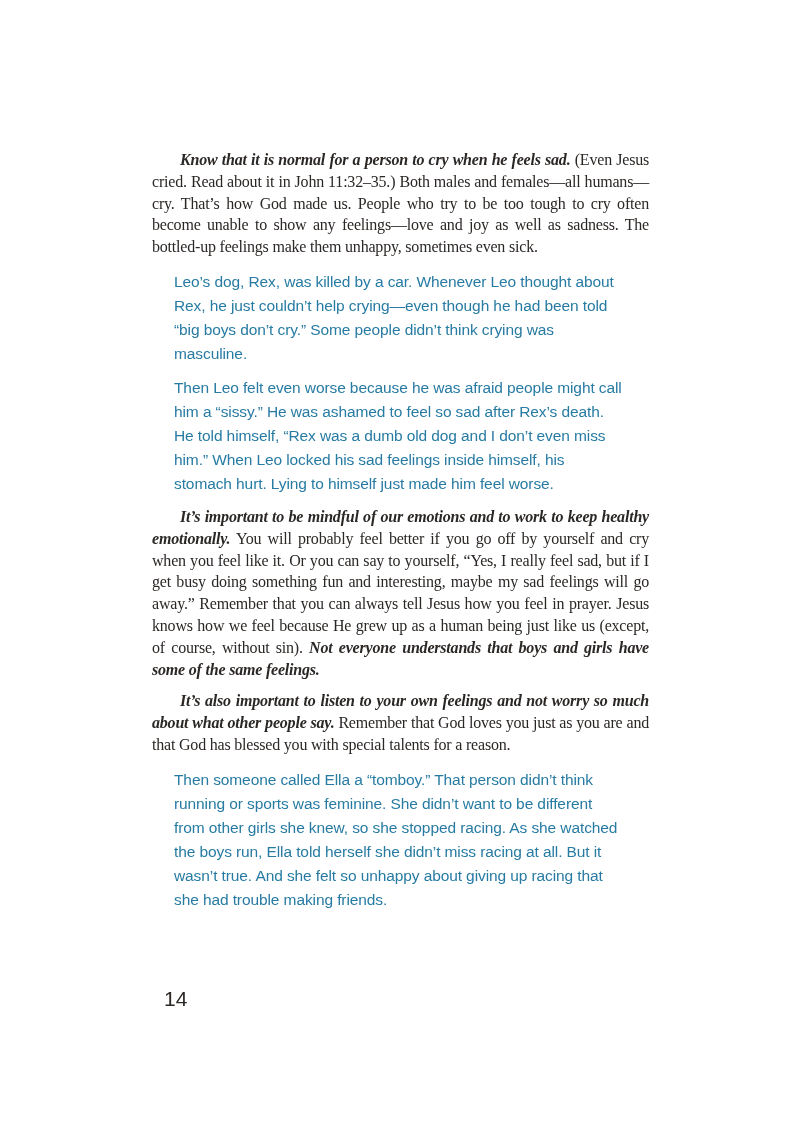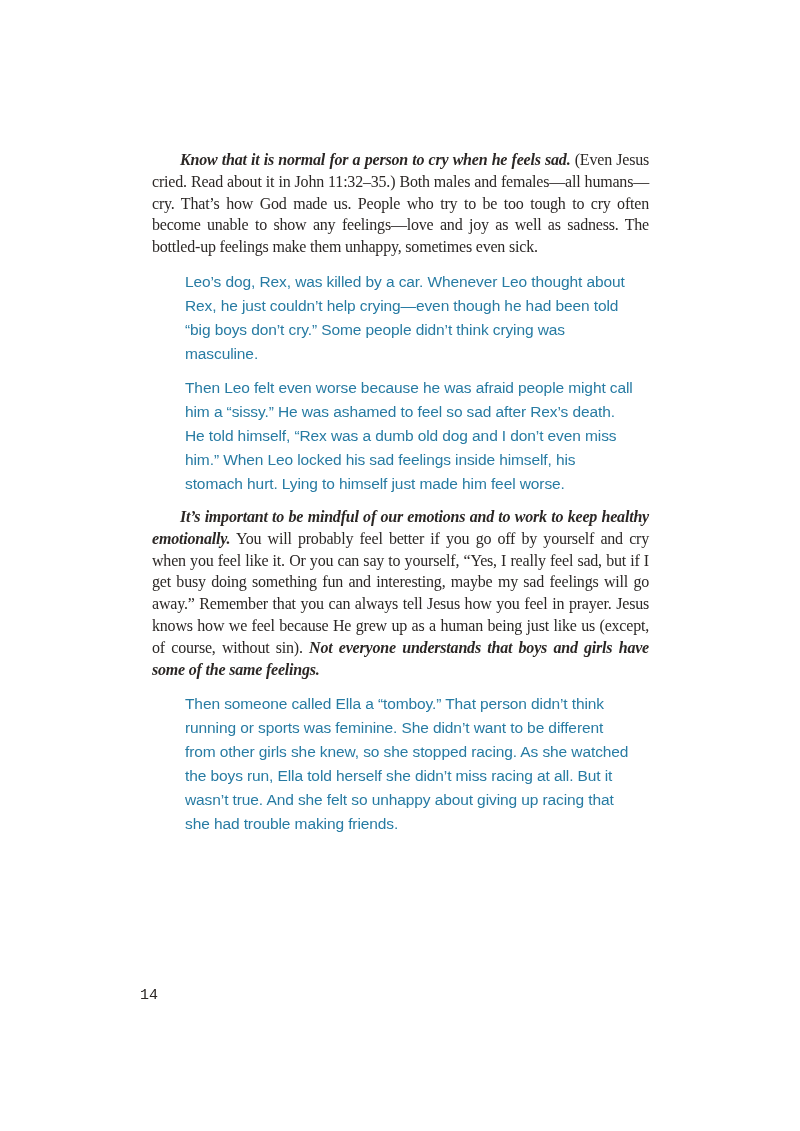--- a/index.html
+++ b/index.html
@@ -39,49 +39,50 @@
   p.teaching .tail {
     font-weight: bold;
     font-style: italic;
   }
   p.story {
     font-family: "Liberation Sans", sans-serif;
     font-size: 15.5px;
     line-height: 24px;
     letter-spacing: -0.1px;
     color: var(--story-text, #277ba3);
-    margin-left: 33px;
+    margin-left: 22px;
     width: 448px;
     text-align: left;
   }
   .mt-a { margin-top: 12px; }
   .mt-b { margin-top: 10px; }
   .page-number {
     position: absolute;
-    left: 140px;
+    left: 164px;
     top: 987px;
-    font-family: Liberation Mono, monospace;
-    font-size: 15px;
+    font-family: Liberation Sans, sans-serif;
+    font-size: 21px;
     color: var(--body-text, #2b2725);
   }
 </style>
 </head>
 <body>
 
 <div class="page">
   <div class="text-column">
 
     <p class="teaching"><span class="lead">Know that it is normal for a person to cry when he feels sad.</span><span> (Even Jesus cried. Read about it in John 11:32–35.) Both males and females—all humans—cry. That’s how God made us. People who try to be too tough to cry often become unable to show any feelings—love and joy as well as sadness. The bottled-up feelings make them unhappy, sometimes even sick.</span></p>
 
     <p class="story mt-a">Leo’s dog, Rex, was killed by a car. Whenever Leo thought about Rex, he just couldn’t help crying—even though he had been told “big boys don’t cry.” Some people didn’t think crying was masculine.</p>
 
     <p class="story mt-b">Then Leo felt even worse because he was afraid people might call him a “sissy.” He was ashamed to feel so sad after Rex’s death. He told himself, “Rex was a dumb old dog and I don’t even miss him.” When Leo locked his sad feelings inside himself, his stomach hurt. Lying to himself just made him feel worse.</p>
 
     <p class="teaching mt-b"><span class="lead">It’s important to be mindful of our emotions and to work to keep healthy emotionally.</span><span> You will probably feel better if you go off by yourself and cry when you feel like it. Or you can say to yourself, “Yes, I really feel sad, but if I get busy doing something fun and interesting, maybe my sad feelings will go away.” Remember that you can always tell Jesus how you feel in prayer. Jesus knows how we feel because He grew up as a human being just like us (except, of course, without sin). </span><span class="tail">Not everyone understands that boys and girls have some of the same feelings.</span></p>
 
+    <p class="teaching mt-b"><span class="lead">It’s also important to listen to your own feelings and not worry so much about what other people say.</span><span> Remember that God loves you just as you are and that God has blessed you with special talents for a reason.</span></p>
 
 
     <p class="story mt-a">Then someone called Ella a “tomboy.” That person didn’t think running or sports was feminine. She didn’t want to be different from other girls she knew, so she stopped racing. As she watched the boys run, Ella told herself she didn’t miss racing at all. But it wasn’t true. And she felt so unhappy about giving up racing that she had trouble making friends.</p>
 
   </div>
 
   <div class="page-number">14</div>
 </div>
 
 </body></html>

